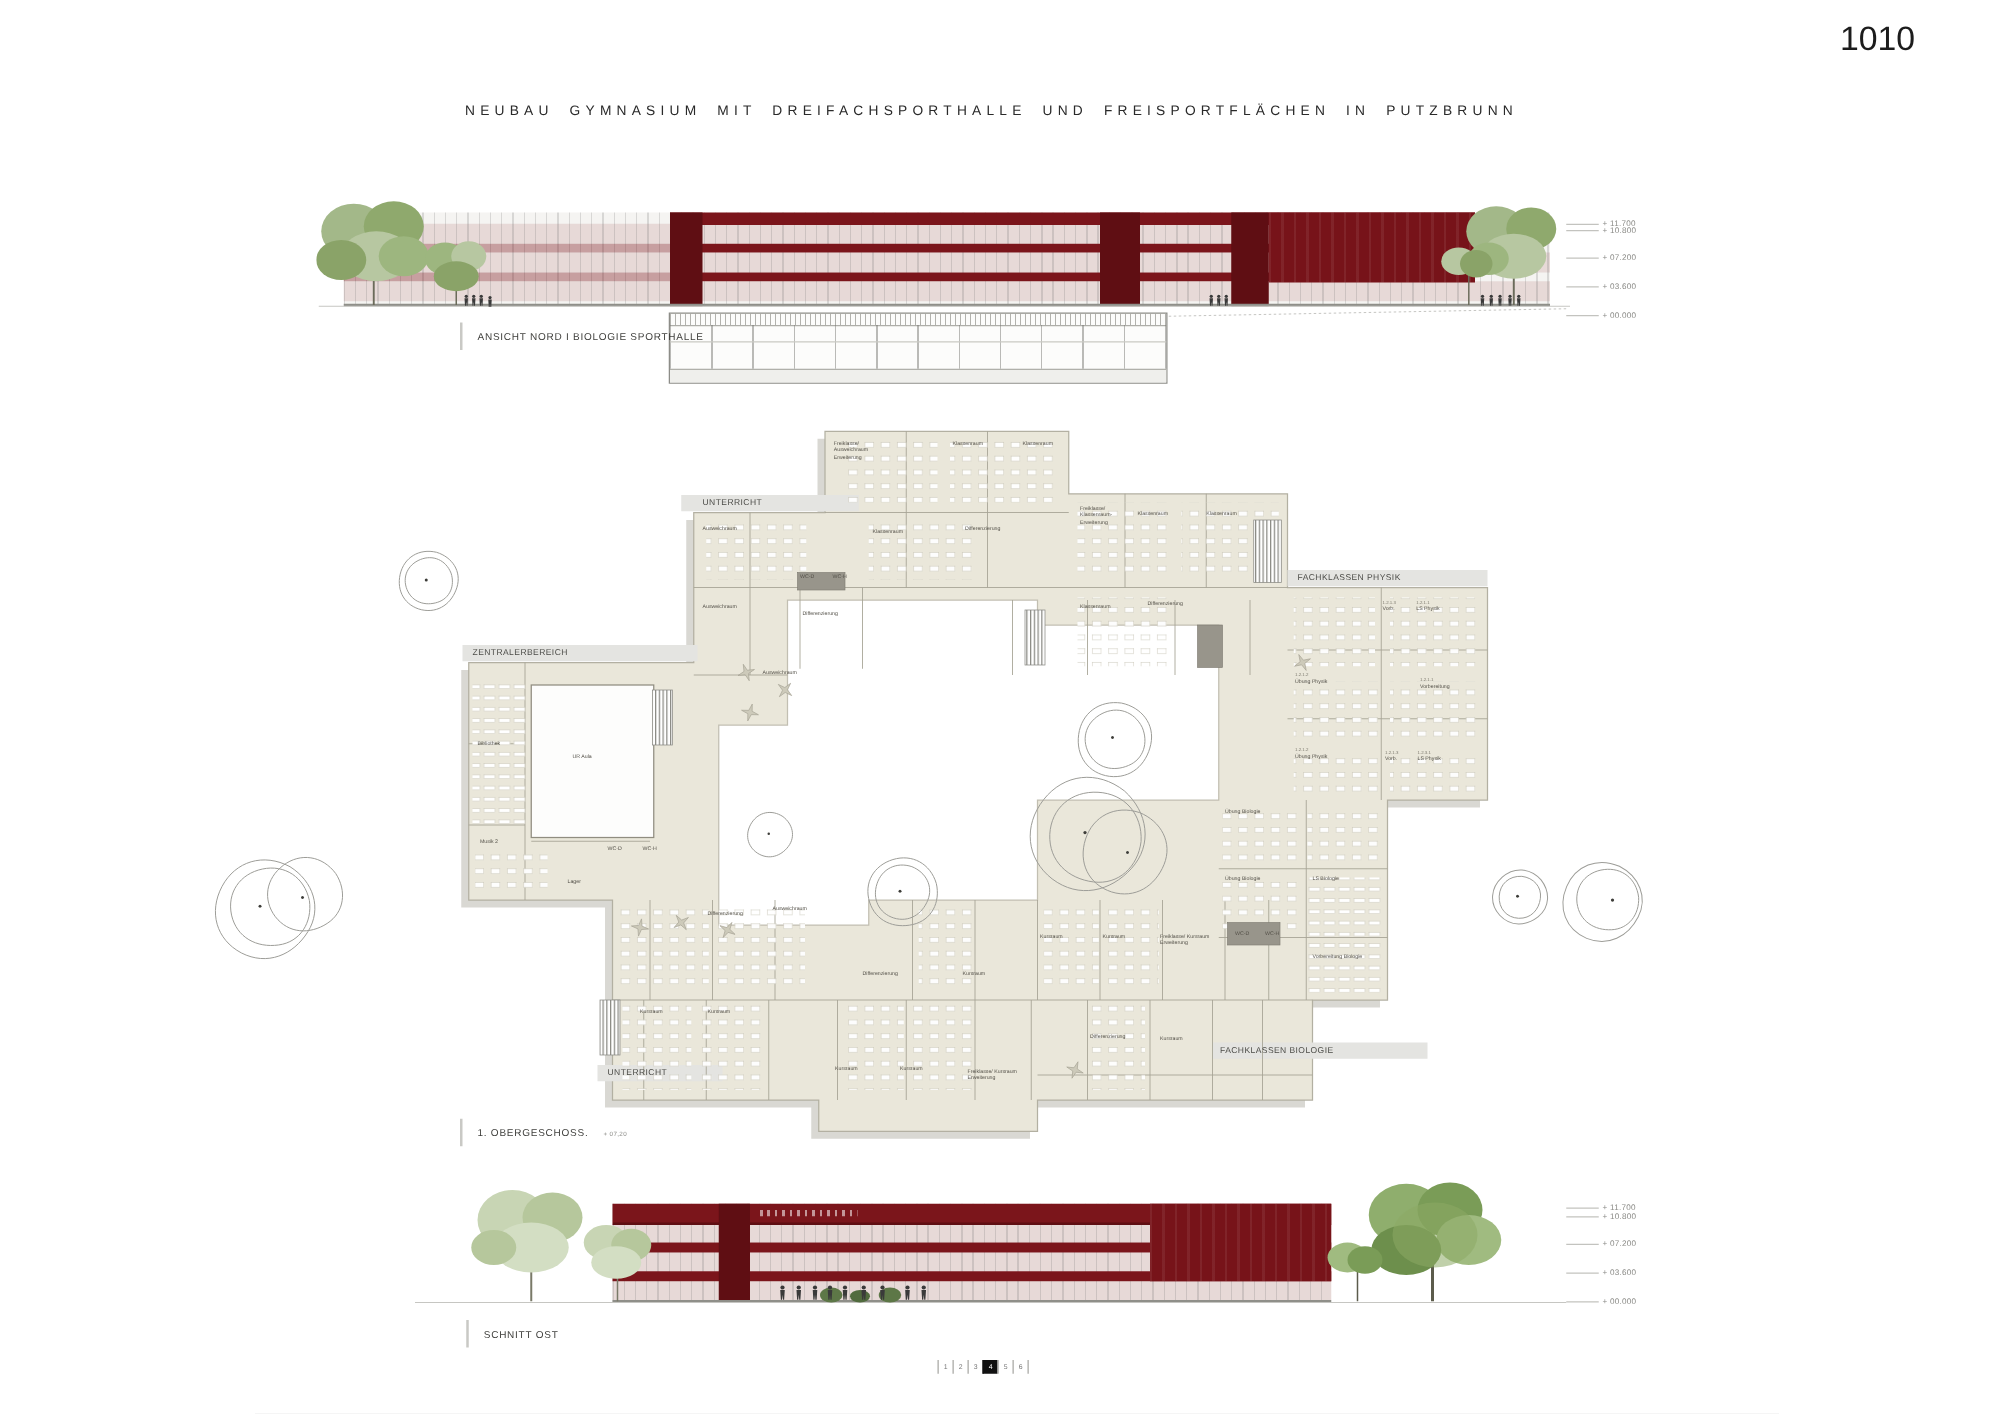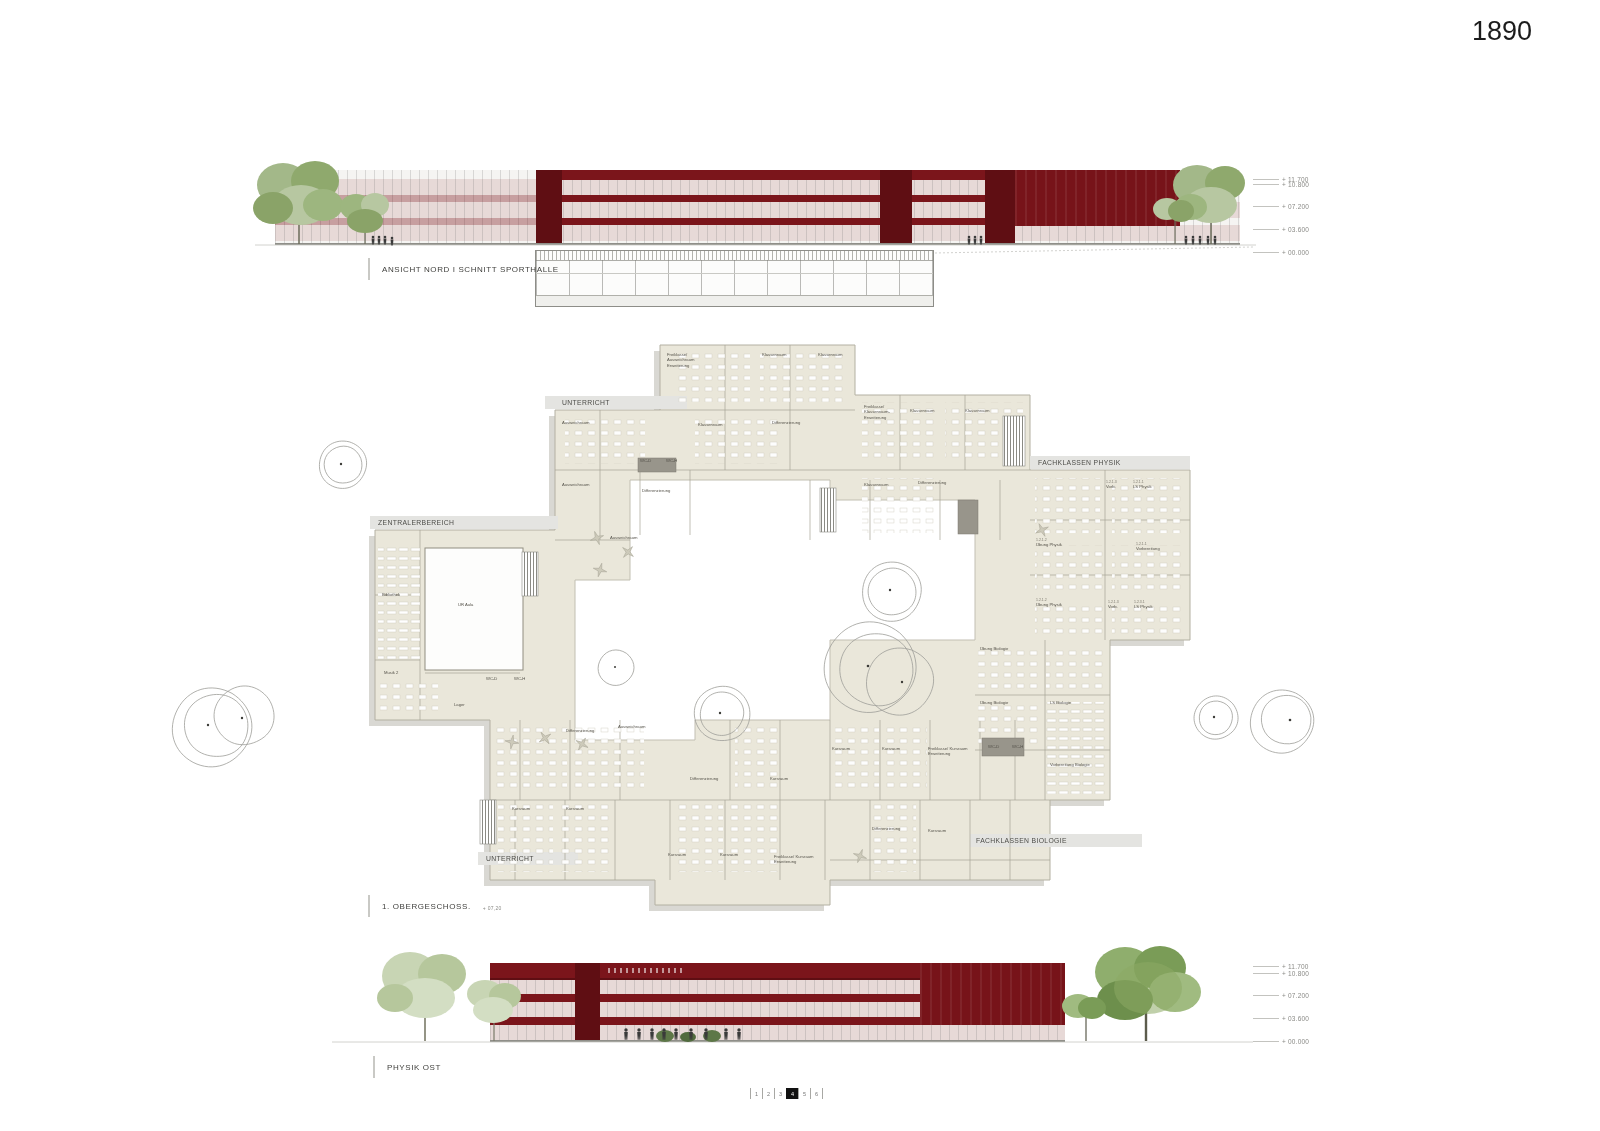--- a/index.html
+++ b/index.html
@@ -83,21 +83,22 @@
     </pattern>
     <pattern id="stairH" width="3" height="6" patternUnits="userSpaceOnUse">
       <rect width="3" height="6" fill="#ffffff"></rect>
         <rect width="1" height="6" fill="#8a8a84"></rect>
     </pattern>
   </defs>
 </svg>
 
 <div class="sheet">
 
-  <div class="sheet-number">1890</div>
+  <div class="sheet-number">1010</div>
+  <div class="board-title">NEUBAU  GYMNASIUM MIT DREIFACHSPORTHALLE UND FREISPORTFLÄCHEN IN PUTZBRUNN</div>
 
   <div class="ev" style="left:253px;top:143px;width:1005px;height:112px">
     <div class="bldg" style="left:22px;top:27px;width:965px;height:75px">
       <div class="winrow" style="top:9px;height:16px"></div>
       <div class="winrow" style="top:32px;height:16px"></div>
       <div class="winrow" style="top:55px;height:16px"></div>
       <div class="mull"></div>
       <div class="spl" style="left:0;top:25px;width:261px;height:7px"></div>
       <div class="spl" style="left:0;top:48px;width:261px;height:7px"></div>
       <div class="sp" style="left:261px;top:25px;width:644px;height:7px"></div>
@@ -182,21 +183,21 @@
         <span>+ 03.600</span>
       </div>
       <div class="lvl" style="top: 249px;">
         <i></i>
         <span>+ 00.000</span>
       </div>
     </div>
 
   <div class="cap" style="left:368px;top:258px">
     <i class="bar"></i>
-    <span class="ctxt">ANSICHT NORD I SCHNITT SPORTHALLE</span>
+    <span class="ctxt">ANSICHT NORD I BIOLOGIE SPORTHALLE</span>
   </div>
 
   <div class="plan">
     <svg viewBox="0 0 1160 600" width="1160" height="600">
 
       <polygon transform="translate(-6,6)" fill="#d9d8d3" points="490,15 685,15 685,65 860,65 860,140 1020,140 1020,310 940,310 940,470 880,470 880,550 660,550 660,575 485,575 485,550 320,550 320,390 205,390 205,200 385,200 385,80 490,80"></polygon>
 
       <polygon fill="#eae7da" stroke="#b3b0a2" stroke-width="1" points="490,15 685,15 685,65 860,65 860,140 1020,140 1020,310 940,310 940,470 880,470 880,550 660,550 660,575 485,575 485,550 320,550 320,390 205,390 205,200 385,200 385,80 490,80"></polygon>
 
       <polygon fill="#ffffff" stroke="#c2bfb2" stroke-width="1" points="460,150 660,150 660,170 805,170 805,310 660,310 660,390 525,390 525,410 405,410 405,250 460,250"></polygon>
@@ -560,21 +561,21 @@
         <span>+ 03.600</span>
       </div>
       <div class="lvl" style="top: 1038px;">
         <i></i>
         <span>+ 00.000</span>
       </div>
     </div>
 
   <div class="cap" style="left:373px;top:1056px">
     <i class="bar"></i>
-    <span class="ctxt">PHYSIK OST</span>
+    <span class="ctxt">SCHNITT OST</span>
   </div>
 
   <div id="pagination">
       <span class="pg">1</span>
       <span class="pg">2</span>
       <span class="pg">3</span>
       <span class="pg act">4</span>
       <span class="pg">5</span>
       <span class="pg">6</span>
     </div>

